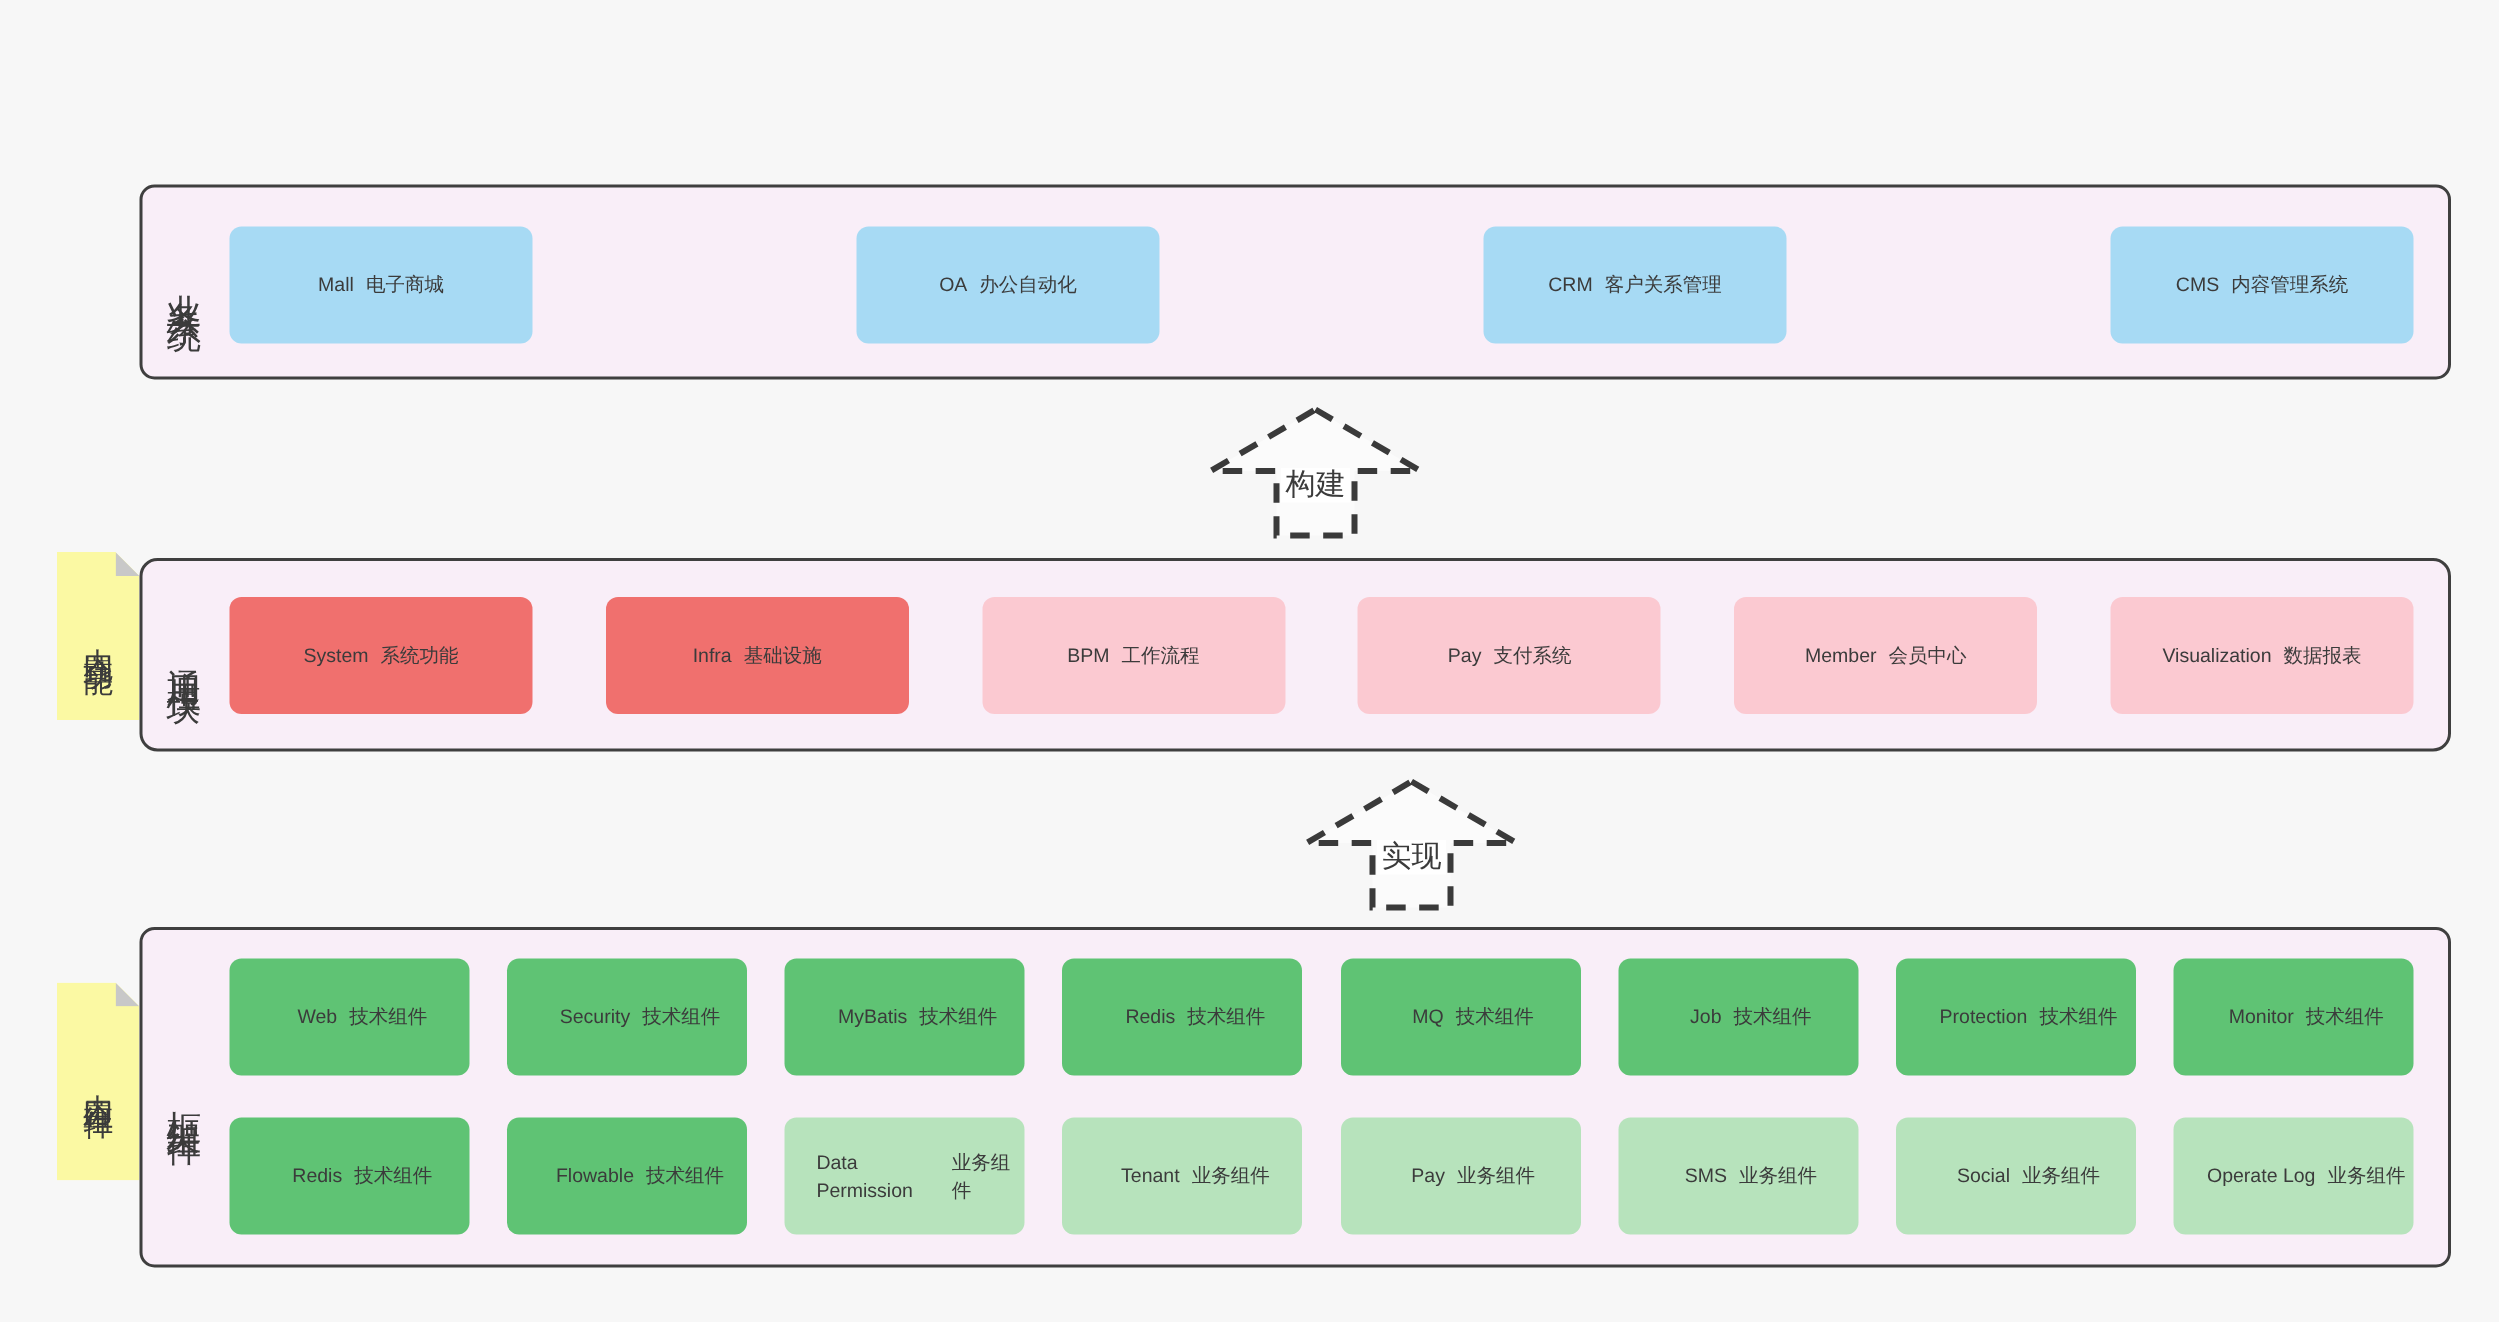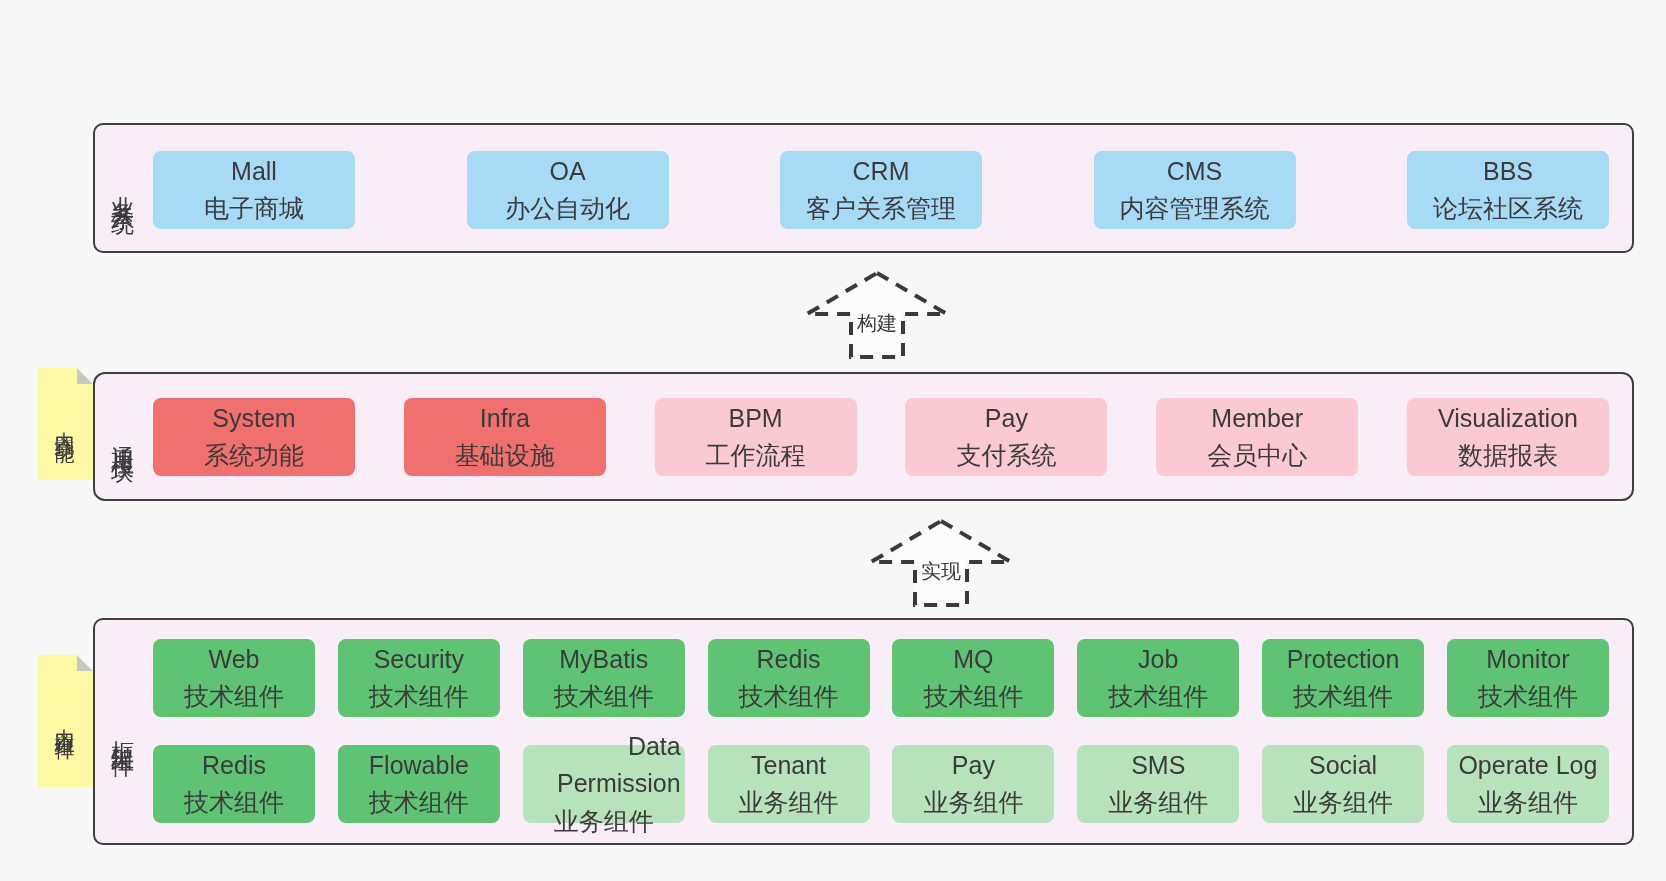--- a/index.html
+++ b/index.html
@@ -15,24 +15,24 @@
   .panel-label{position:absolute;left:13px;top:50%;transform:translateY(-50%);
     writing-mode:vertical-lr;text-orientation:upright;
     font-size:23px;letter-spacing:5px;color:#3b3b3b;white-space:nowrap;}
 
   .box-row{position:absolute;left:58px;right:23px;display:flex;justify-content:space-between;}
   .row-business{top:26px;}
   .row-modules{top:24px;}
   .row-fw-1{top:19px;}
   .row-fw-2{top:125px;}
 
-  .box{width:202px;height:78px;border-radius:8px;display:flex;flex-direction:column;
-    align-items:center;justify-content:center;text-align:right;
-    font-size:25px;line-height:1.5;}
-  .box-sm{width:162px;}
+  .box{width:202px;height:78px;border-radius:8px;display:flex;flex-direction:row;
+    align-items:center;justify-content:center;text-align:left;
+    font-size:13px;line-height:1.5;}
+  .box-sm{width:143px;padding-left:17px;}
   .box[data-variant="blue"]{background:#a7daf4;}
   .box[data-variant="red"]{background:#f0706e;}
   .box[data-variant="pink"]{background:#fbc9d1;}
   .box[data-variant="green"]{background:#5fc374;}
   .box[data-variant="lightgreen"]{background:#b7e3bc;}
   .box-title,.box-sub{padding:0 4px;}
 
   
   .sticky{position:absolute;left:38px;width:55px;background:#fbf9a3;
     clip-path:polygon(0 0,calc(100% - 16px) 0,100% 16px,100% 100%,0 100%);
@@ -77,24 +77,20 @@
         <div class="box-sub">办公自动化</div>
       </div>
       <div class="box" data-variant="blue">
         <div class="box-title">CRM</div>
         <div class="box-sub">客户关系管理</div>
       </div>
       <div class="box" data-variant="blue">
         <div class="box-title">CMS</div>
         <div class="box-sub">内容管理系统</div>
       </div>
-      <div class="box" data-variant="blue">
-        <div class="box-title">BBS</div>
-        <div class="box-sub">论坛社区系统</div>
-      </div>
     </div>
   </section>
 
   <div class="arrow arrow-build">
     <svg width="146" height="90" viewBox="0 0 146 90">
       <polygon points="73,3 143,44 99,44 99,87 47,87 47,44 3,44" fill="#fbfbfb" stroke="#3a3a3a" stroke-width="4" stroke-dasharray="13 9"></polygon>
     </svg>
     <div class="arrow-label">构建</div>
   </div>
 

